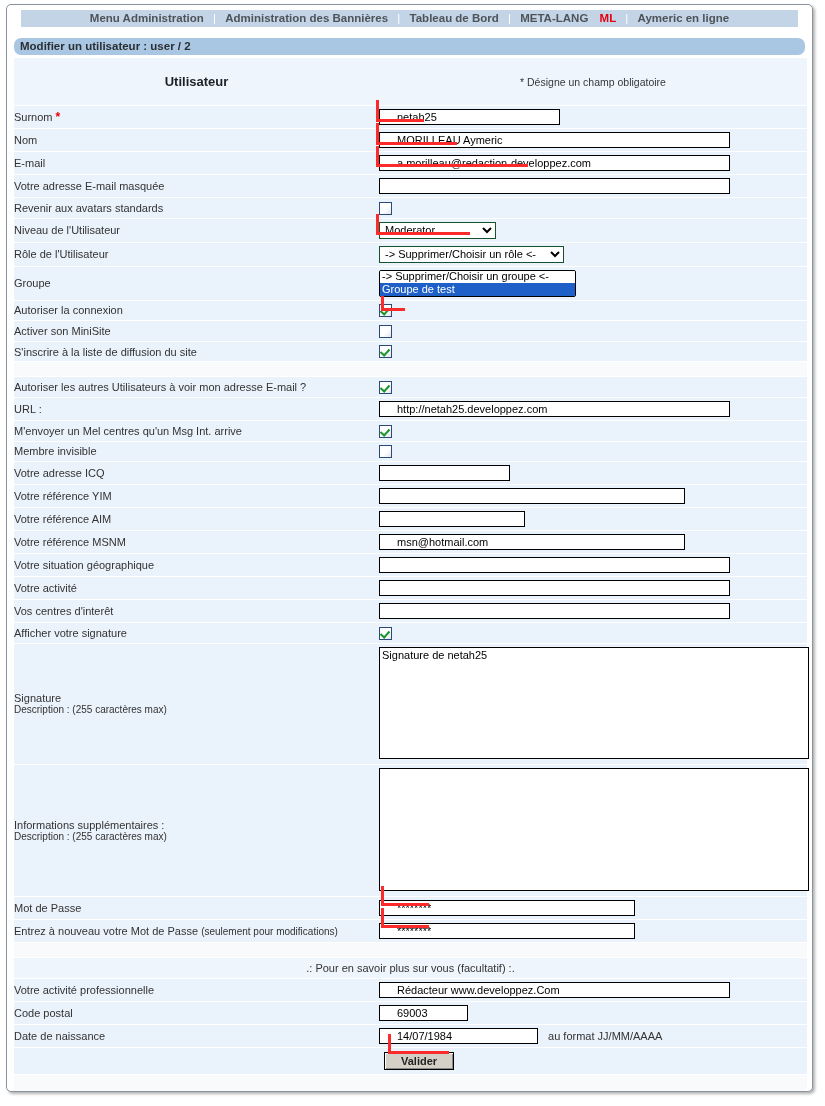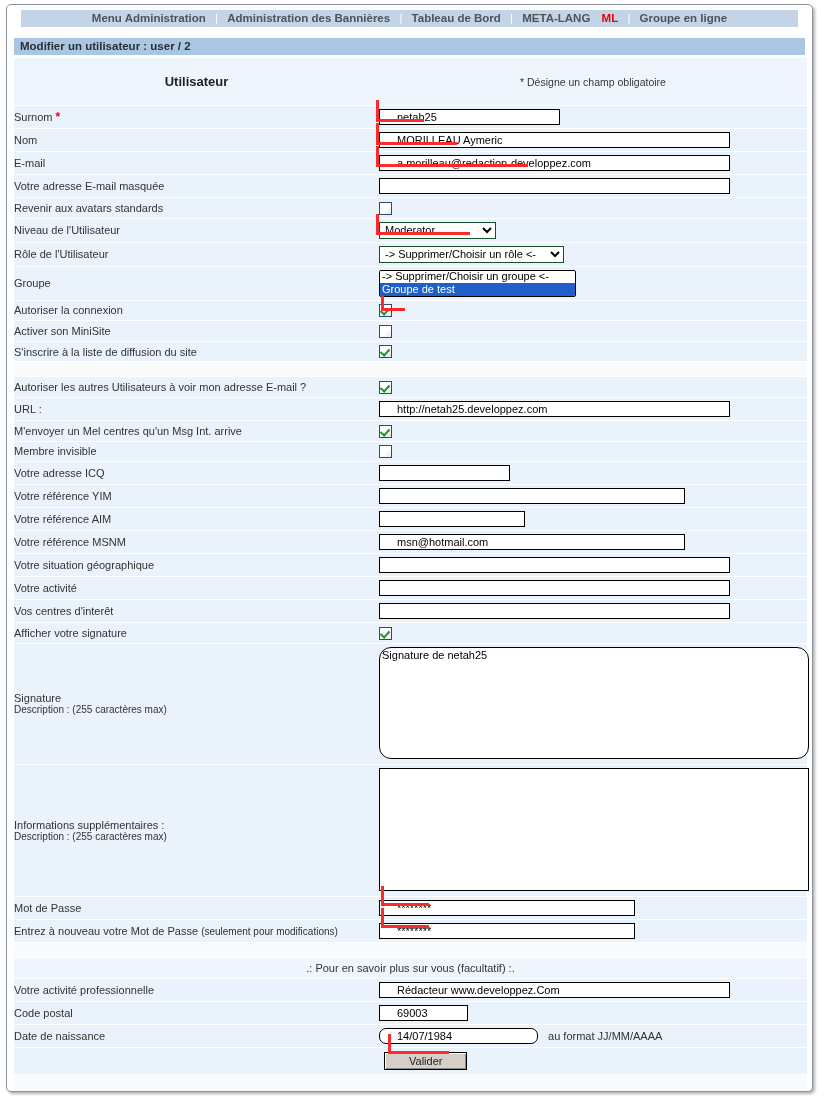--- a/index.html
+++ b/index.html
@@ -46,20 +46,21 @@
   
   .titlebar{
     margin:11px 7px 0 7px;
     background:#a9c6e2;
     height:17px;
     line-height:17px;
     padding-left:6px;
     font-weight:bold;
     font-size:11.5px;
     color:#2b2f33;
+    border-radius:7px;
   }
   
   table.form{
     margin:3px 7px 0 7px;
     width:793px;
     border-collapse:collapse;
     table-layout:fixed;
   }
   table.form td{
     background:#eaf2fb;
@@ -153,26 +154,26 @@
     position:absolute;
     left:2px;top:1px;
     width:4px;height:7px;
     border:solid #16962a;
     border-width:0 2px 2px 0;
     transform:rotate(42deg);
   }
   .btn{
     font-family:"Liberation Sans","DejaVu Sans",sans-serif;
     font-size:11px;
-    font-weight:normal;
+    font-weight:bold;
     color:#222;
     background:#d4d0c8;
     border:1px solid #000000;
     box-shadow:inset 1px 1px 0 #ffffff, inset -1px -1px 0 #8a8a8a;
-    padding:2px 24px;
+    padding:2px 16px;
     cursor:pointer;
   }
   .hint{font-size:11px;color:#333;padding-left:7px;}
   
   .ann{position:absolute;background:#fb2b2b;pointer-events:none;}
   .ann.u{height:3px;}
   .ann.l{width:3px;}
 </style>
 </head>
 <body>
@@ -183,21 +184,21 @@
     <div class="navbar">
       <span class="navitem">Menu Administration</span>
       <span class="sep">|</span>
       <span class="navitem">Administration des Bannières</span>
       <span class="sep">|</span>
       <span class="navitem">Tableau de Bord</span>
       <span class="sep">|</span>
       <span class="navitem">META-LANG</span>
       <span class="navitem ml">ML</span>
       <span class="sep">|</span>
-      <span class="navitem">Groupe en ligne</span>
+      <span class="navitem">Aymeric en ligne</span>
     </div>
   </div>
 
   <div class="titlebar">Modifier un utilisateur : user / 2</div>
 
   <table class="form">
 
     <tbody>
         <tr class="hdr">
       <td class="lbl" style="text-align:center;padding-left:0">
@@ -340,21 +341,21 @@
       <td class="lbl"><span>Afficher votre signature</span></td>
       <td class="fld"><span class="cb on"></span></td>
     </tr>
 
     <tr>
       <td class="lbl">
         <div>Signature</div>
         <div class="sublabel">Description : (255 caractères max)</div>
       </td>
       <td class="fld">
-        <textarea class="ta" style="width: 430px; height: 112px; border-radius: 12px;">Signature de netah25</textarea>
+        <textarea class="ta" style="width: 430px; height: 112px;">Signature de netah25</textarea>
       </td>
     </tr>
 
     <tr>
       <td class="lbl">
         <div>Informations supplémentaires :</div>
         <div class="sublabel">Description : (255 caractères max)</div>
       </td>
       <td class="fld">
         <textarea class="ta" style="width: 430px; height: 123px;"></textarea>
@@ -388,21 +389,21 @@
     </tr>
 
     <tr>
       <td class="lbl"><span>Code postal</span></td>
       <td class="fld"><input class="txt" style="width: 53px;" value="69003"></td>
     </tr>
 
     <tr>
       <td class="lbl"><span>Date de naissance</span></td>
       <td class="fld">
-        <input class="txt" style="width: 123px; border-radius: 7px;" value="14/07/1984">
+        <input class="txt" style="width: 123px;" value="14/07/1984">
         <span class="hint">au format JJ/MM/AAAA</span>
       </td>
     </tr>
 
     <tr>
       <td class="lbl"></td>
       <td class="fld" style="padding:4px 0 4px 5px">
         <button class="btn">Valider</button>
       </td>
     </tr>

